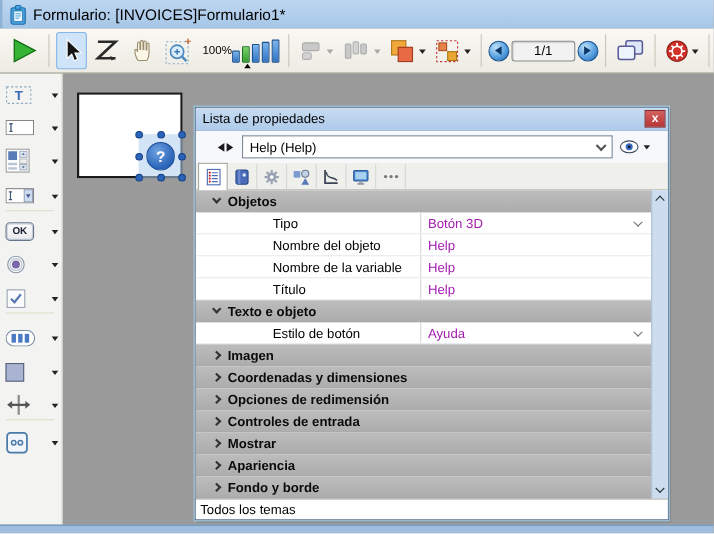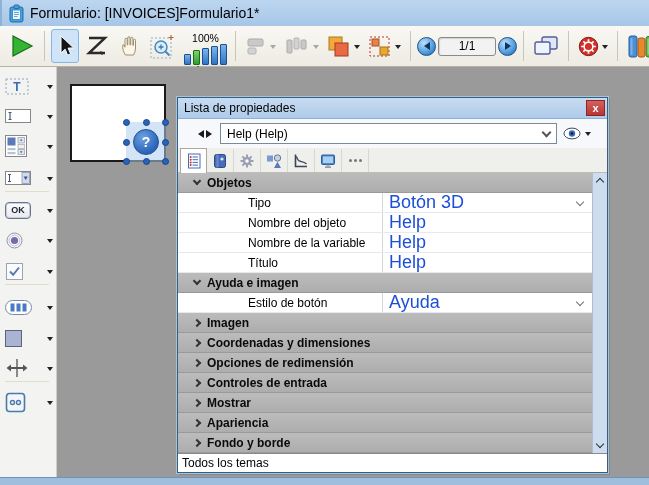--- a/index.html
+++ b/index.html
@@ -8,21 +8,21 @@
   
   .titlebar{position:absolute;left:0;top:0;width:649px;height:26px;background:linear-gradient(#bdd6f0,#a6c6e7);display:flex;align-items:center;padding-left:7px;border-left:2px solid #8db2d8;}
   .titlebar .ttl{font-size:14px;color:#000;margin-left:6px;white-space:nowrap;}
   
   .toolbar{position:absolute;left:0;top:26px;width:649px;height:41px;background:linear-gradient(#f9f8f4,#edebe2);border-bottom:1px solid #b5b2a3;display:flex;align-items:center;padding:0 6px;gap:2px;}
   .tsep{width:1px;height:30px;background:#c9c6b8;margin:0 4px;flex:none;}
   .tb{height:34px;display:flex;align-items:center;justify-content:center;padding:0 3px;flex:none;border-radius:3px;}
   .tb.sel{background:#cfe4f8;border:1px solid #84b6e8;}
   .dd{width:0;height:0;border:3.5px solid transparent;border-top:4.5px solid #222;margin-left:3px;margin-top:4px;flex:none;}
   .dd.dis{border-top-color:#a8a8a8;}
-  .zoomw{display:flex;flex-direction:column;align-items:center;justify-content:flex-end;height:38px;padding:0 2px;}
+  .zoomw{display:flex;flex-direction:row;align-items:center;justify-content:flex-end;height:38px;padding:0 2px;}
   .zlabel{font-size:10.5px;color:#000;line-height:11px;}
   .zbars{display:flex;align-items:flex-end;gap:2px;position:relative;}
   .zb{width:7px;border-radius:1px;border:1px solid #1a5090;background:linear-gradient(#7ab4ec,#2f74c4);}
   .zb.g{background:linear-gradient(#7ad46a,#2f9e2f);border-color:#1a701a;}
   .zmark{position:absolute;left:11px;bottom:-5px;width:0;height:0;border:3px solid transparent;border-bottom:4px solid #000;}
   .pagefield{width:58px;height:19px;background:#f2f2f2;border:1px solid #8a8a8a;box-shadow:inset 1px 1px 1px #d0d0d0;display:flex;align-items:center;justify-content:center;font-size:12px;}
   .navball{width:19px;height:19px;border-radius:50%;background:radial-gradient(circle at 35% 30%,#bfe0f8,#58a0e0 55%,#1d62aa);border:1px solid #16518e;display:flex;align-items:center;justify-content:center;}
   .navtri{width:0;height:0;border:4px solid transparent;}
   .navtri.l{border-right:6px solid #0b3666;margin-left:-4px;}
   .navtri.r{border-left:6px solid #0b3666;margin-right:-4px;}
@@ -60,21 +60,21 @@
   
   .pgrid{position:relative;height:280px;background:#fff;}
   .rows{position:absolute;left:0;top:0;right:15px;}
   .pgroup{height:20px;background:linear-gradient(#bcbcbc,#adadad);border-bottom:1px solid #9a9a9a;display:flex;align-items:center;padding-left:16px;gap:7px;}
   .pgroup .gl{font-size:12px;font-weight:bold;color:#0a0a0a;}
   .tri{width:6px;height:6px;border-right:2px solid #333;border-bottom:2px solid #333;flex:none;}
   .tri.open{transform:rotate(45deg);margin-top:-3px;}
   .tri.closed{transform:rotate(-45deg);}
   .prow{height:20px;display:flex;border-bottom:1px solid #e4eaf0;}
   .plabel{width:168px;padding-left:33px;font-size:12px;color:#000;display:flex;align-items:center;border-right:1px solid #d6d6d6;margin-left:37px;}
-  .pvalue{flex:1;padding-left:6px;font-size:18px;color:#1d4ed8;display:flex;align-items:center;}
+  .pvalue{flex:1;padding-left:6px;font-size:12px;color:#a21caf;display:flex;align-items:center;}
   .pvalue .vchev{margin-left:auto;margin-right:9px;width:6px;height:6px;border-right:1.5px solid #707070;border-bottom:1.5px solid #707070;transform:rotate(45deg);margin-top:-2px;}
   .vscroll{position:absolute;right:0;top:0;bottom:0;width:15px;background:#cddcee;border-left:1px solid #aebdd0;}
   .varr{position:absolute;left:4px;width:6px;height:6px;border-right:1.8px solid #233;border-bottom:1.8px solid #233;}
   .varr.up{top:6px;transform:rotate(-135deg);}
   .varr.dn{bottom:6px;transform:rotate(45deg);}
   .pstatus{height:19px;background:#fff;border-top:1px solid #8a8a8a;display:flex;align-items:center;padding-left:4px;font-size:12px;color:#000;}
   svg{display:block;flex:none;}
   .okbtn{width:26px;height:17px;border:1px solid #66758a;border-radius:4px;background:linear-gradient(#fdfdfd,#e8e8ee);box-shadow:inset 0 0 0 1px #c6cedd;display:flex;align-items:center;justify-content:center;font-size:9px;font-weight:bold;color:#1a2233;}
   .rectool{width:17px;height:17px;background:#a9b4d2;border:1px solid #5a6478;}
 </style>
@@ -430,21 +430,21 @@
         </div>
         <div class="prow">
           <div class="plabel">Título</div>
           <div class="pvalue">
             <span>Help</span>
           </div>
         </div>
 
         <div class="pgroup">
           <span class="tri open"></span>
-          <span class="gl">Ayuda e imagen</span>
+          <span class="gl">Texto e objeto</span>
         </div>
         <div class="prow">
           <div class="plabel">Estilo de botón</div>
           <div class="pvalue">
             <span>Ayuda</span>
             <span class="vchev"></span>
           </div>
         </div>
 
         <div class="pgroup">

